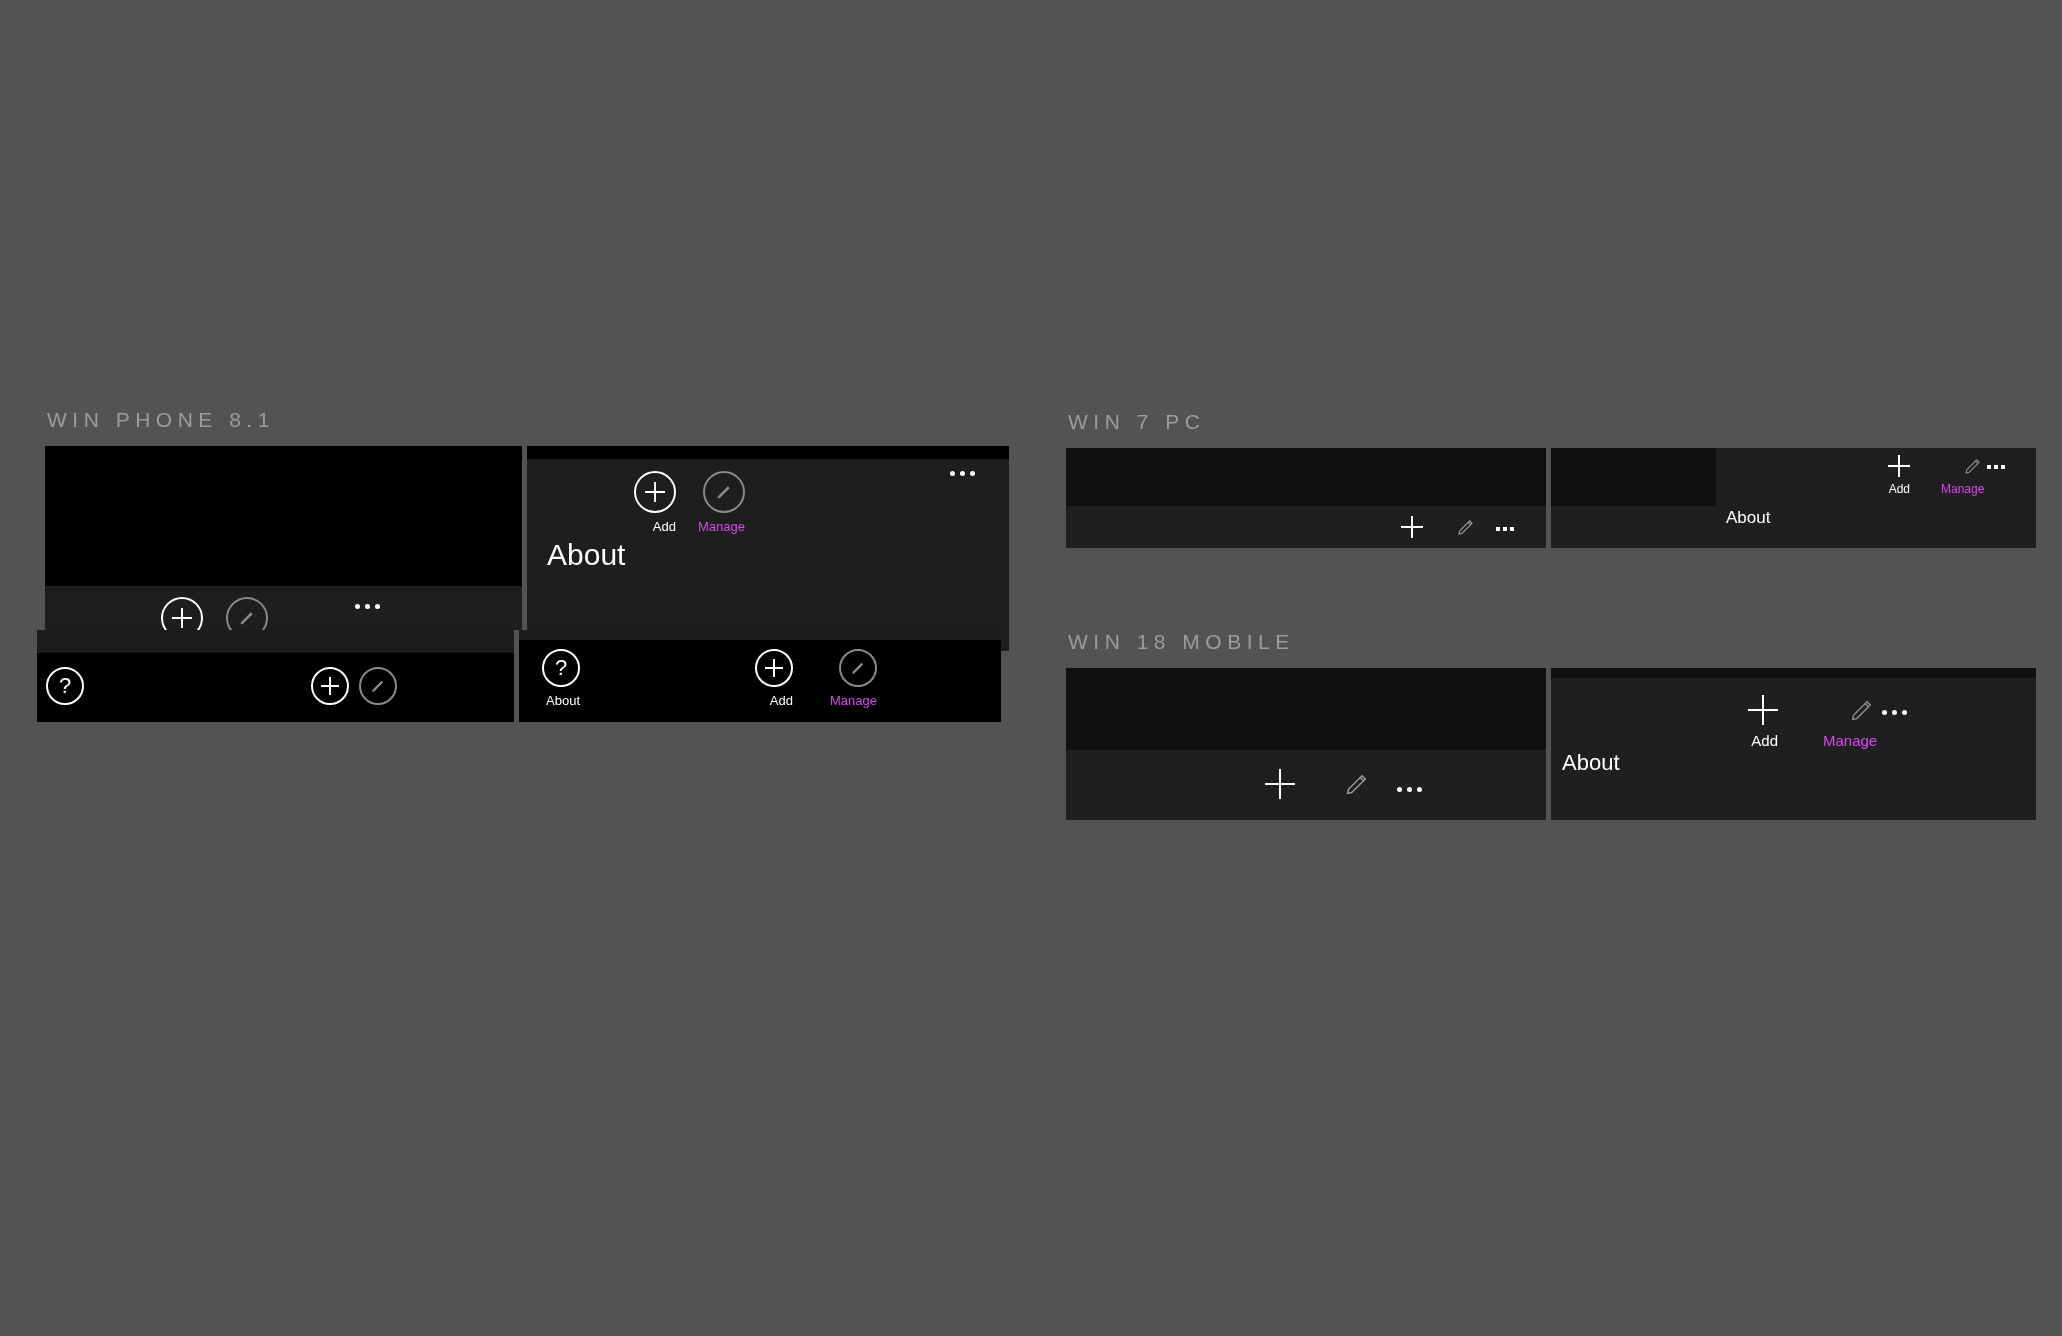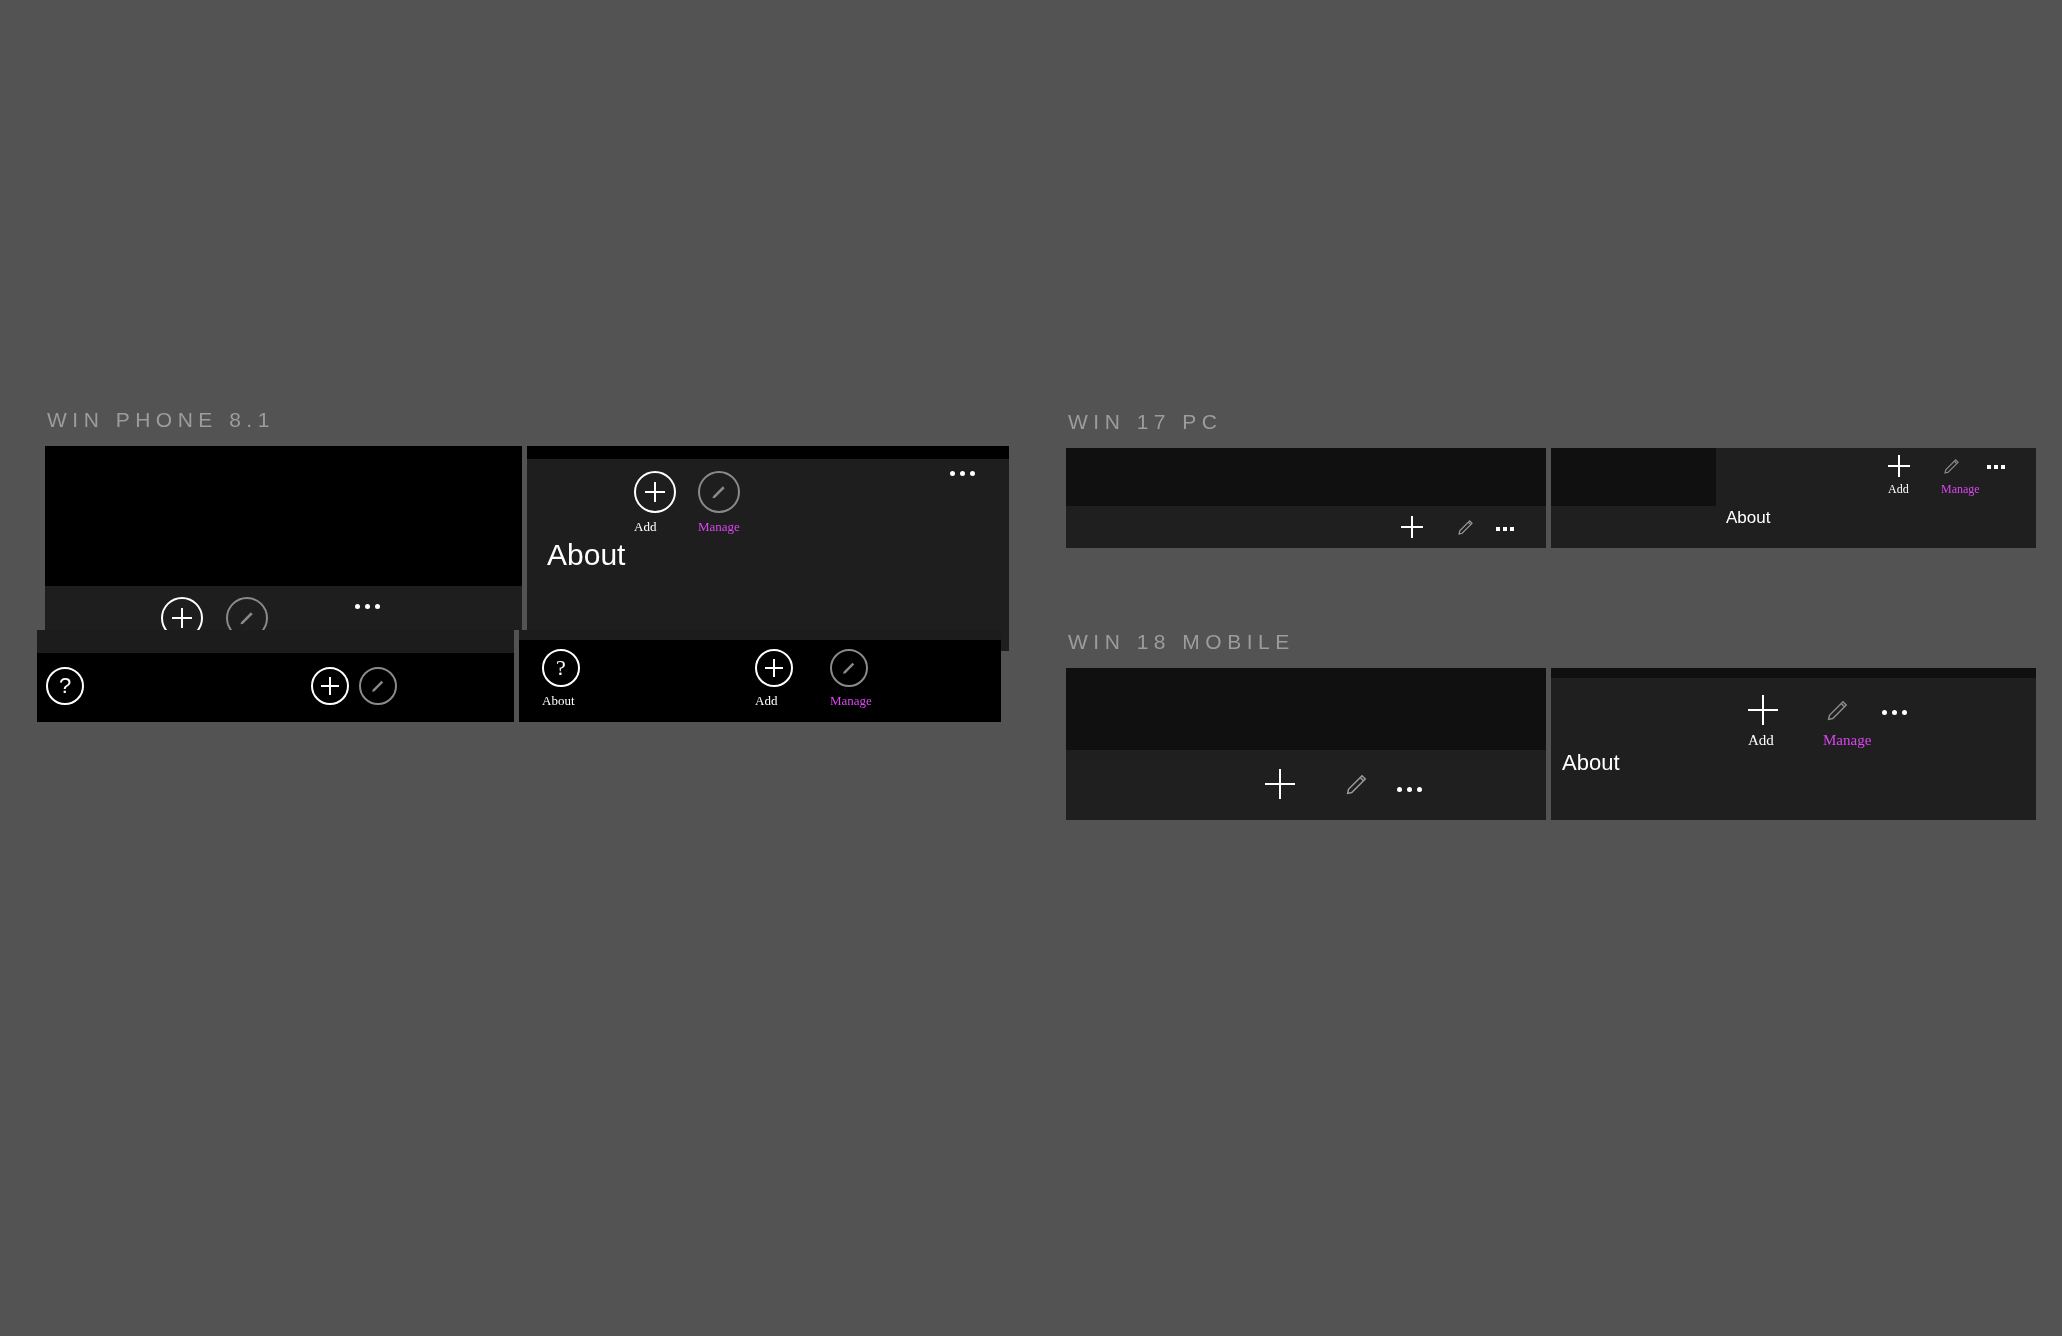--- a/index.html
+++ b/index.html
@@ -89,22 +89,21 @@
     border-radius: 50%;
     background: #ffffff;
   }
   .ellipsis.flat i {
     width: 4px; height: 4px; border-radius: 0;
   }
 
   .cmd {
     display: flex;
     flex-direction: column;
-    align-items: flex-start;
-    font-family: Liberation Serif, serif;
+    align-items: flex-end;
   }
   .cmd-label {
     color: #ffffff;
     font-size: 13px;
     margin-top: 6px;
     white-space: nowrap;
   }
   .cmd-label.dim { color: #d946ef; }
 
   .about-big {
@@ -271,21 +270,21 @@
             </span>
           </div>
           <div class="cmd-label dim">Manage</div>
         </div>
       </div>
     </div>
   </div>
 </div>
 
 <div class="section" id="w10pc">
-  <div class="section-title">WIN 17 PC</div>
+  <div class="section-title">WIN 7 PC</div>
   <div class="pair">
 
     <div class="panel panel-left">
       <div class="content"></div>
       <div class="bar">
         <div class="abs" style="left:335px; top:10px;">
           <span class="plus thin" style="display:block;width:22px;height:22px;"></span>
         </div>
         <div class="abs" style="left:389px; top:10px;">
           <span class="pencil">

